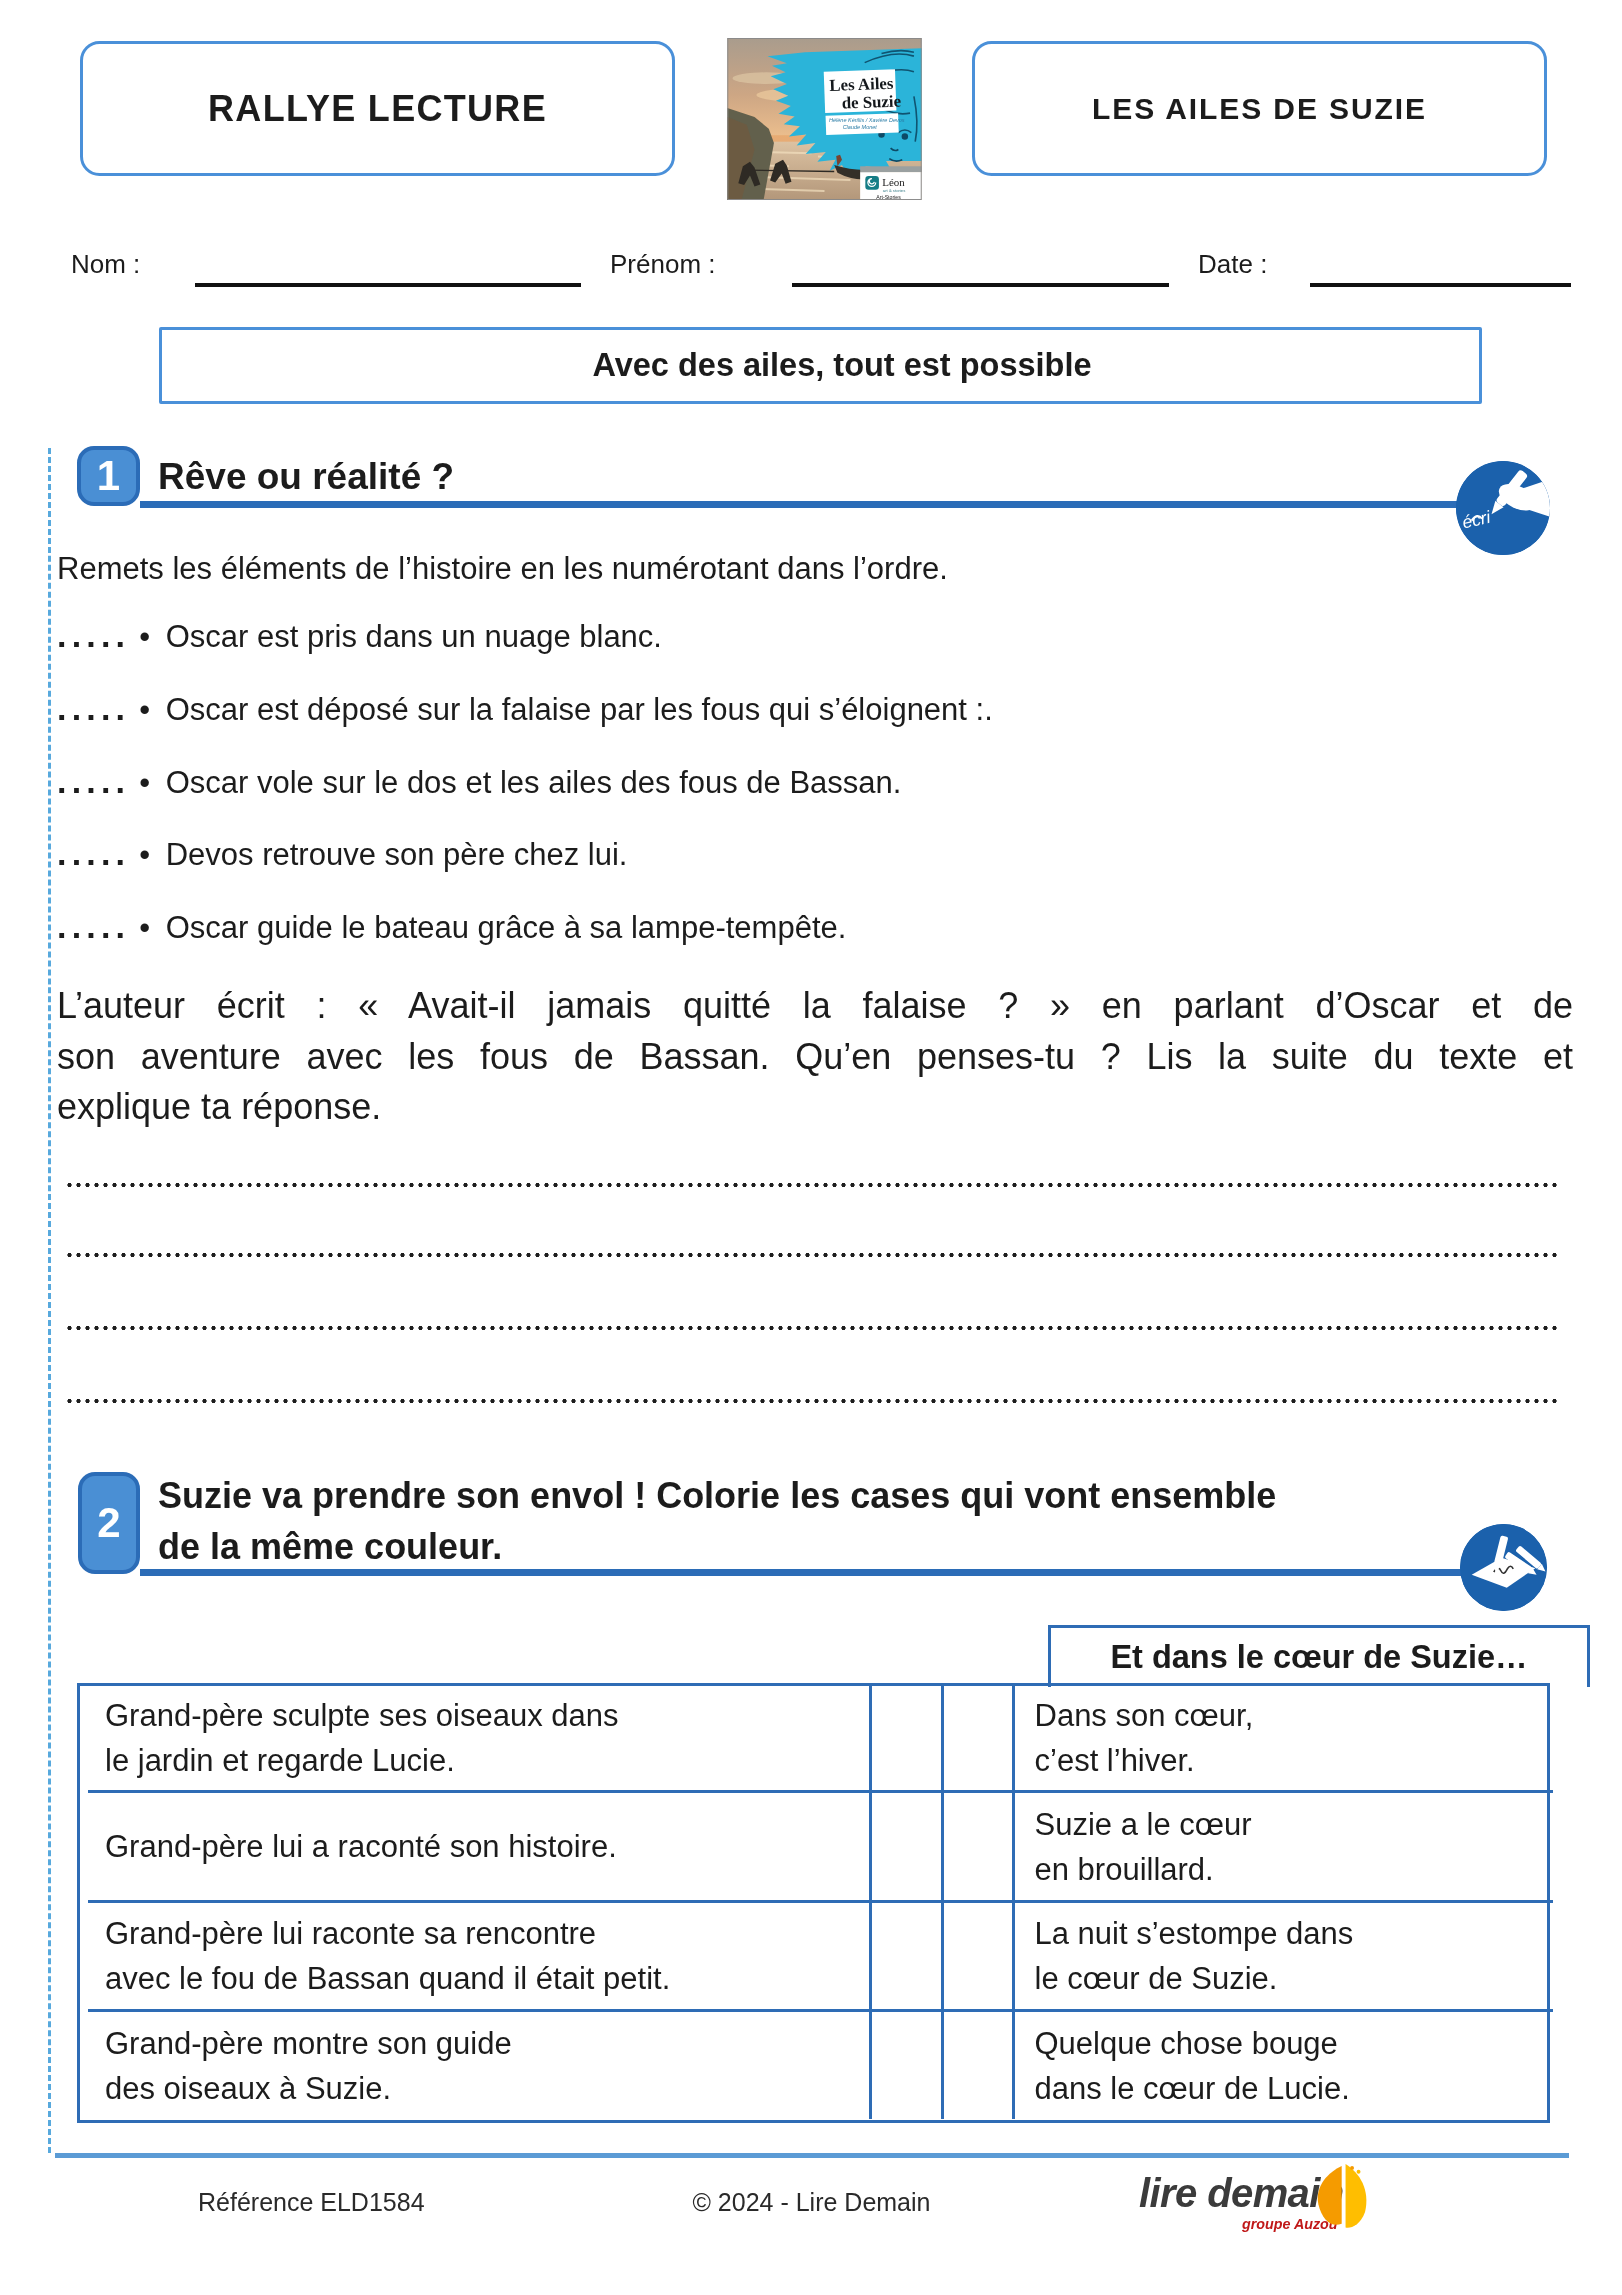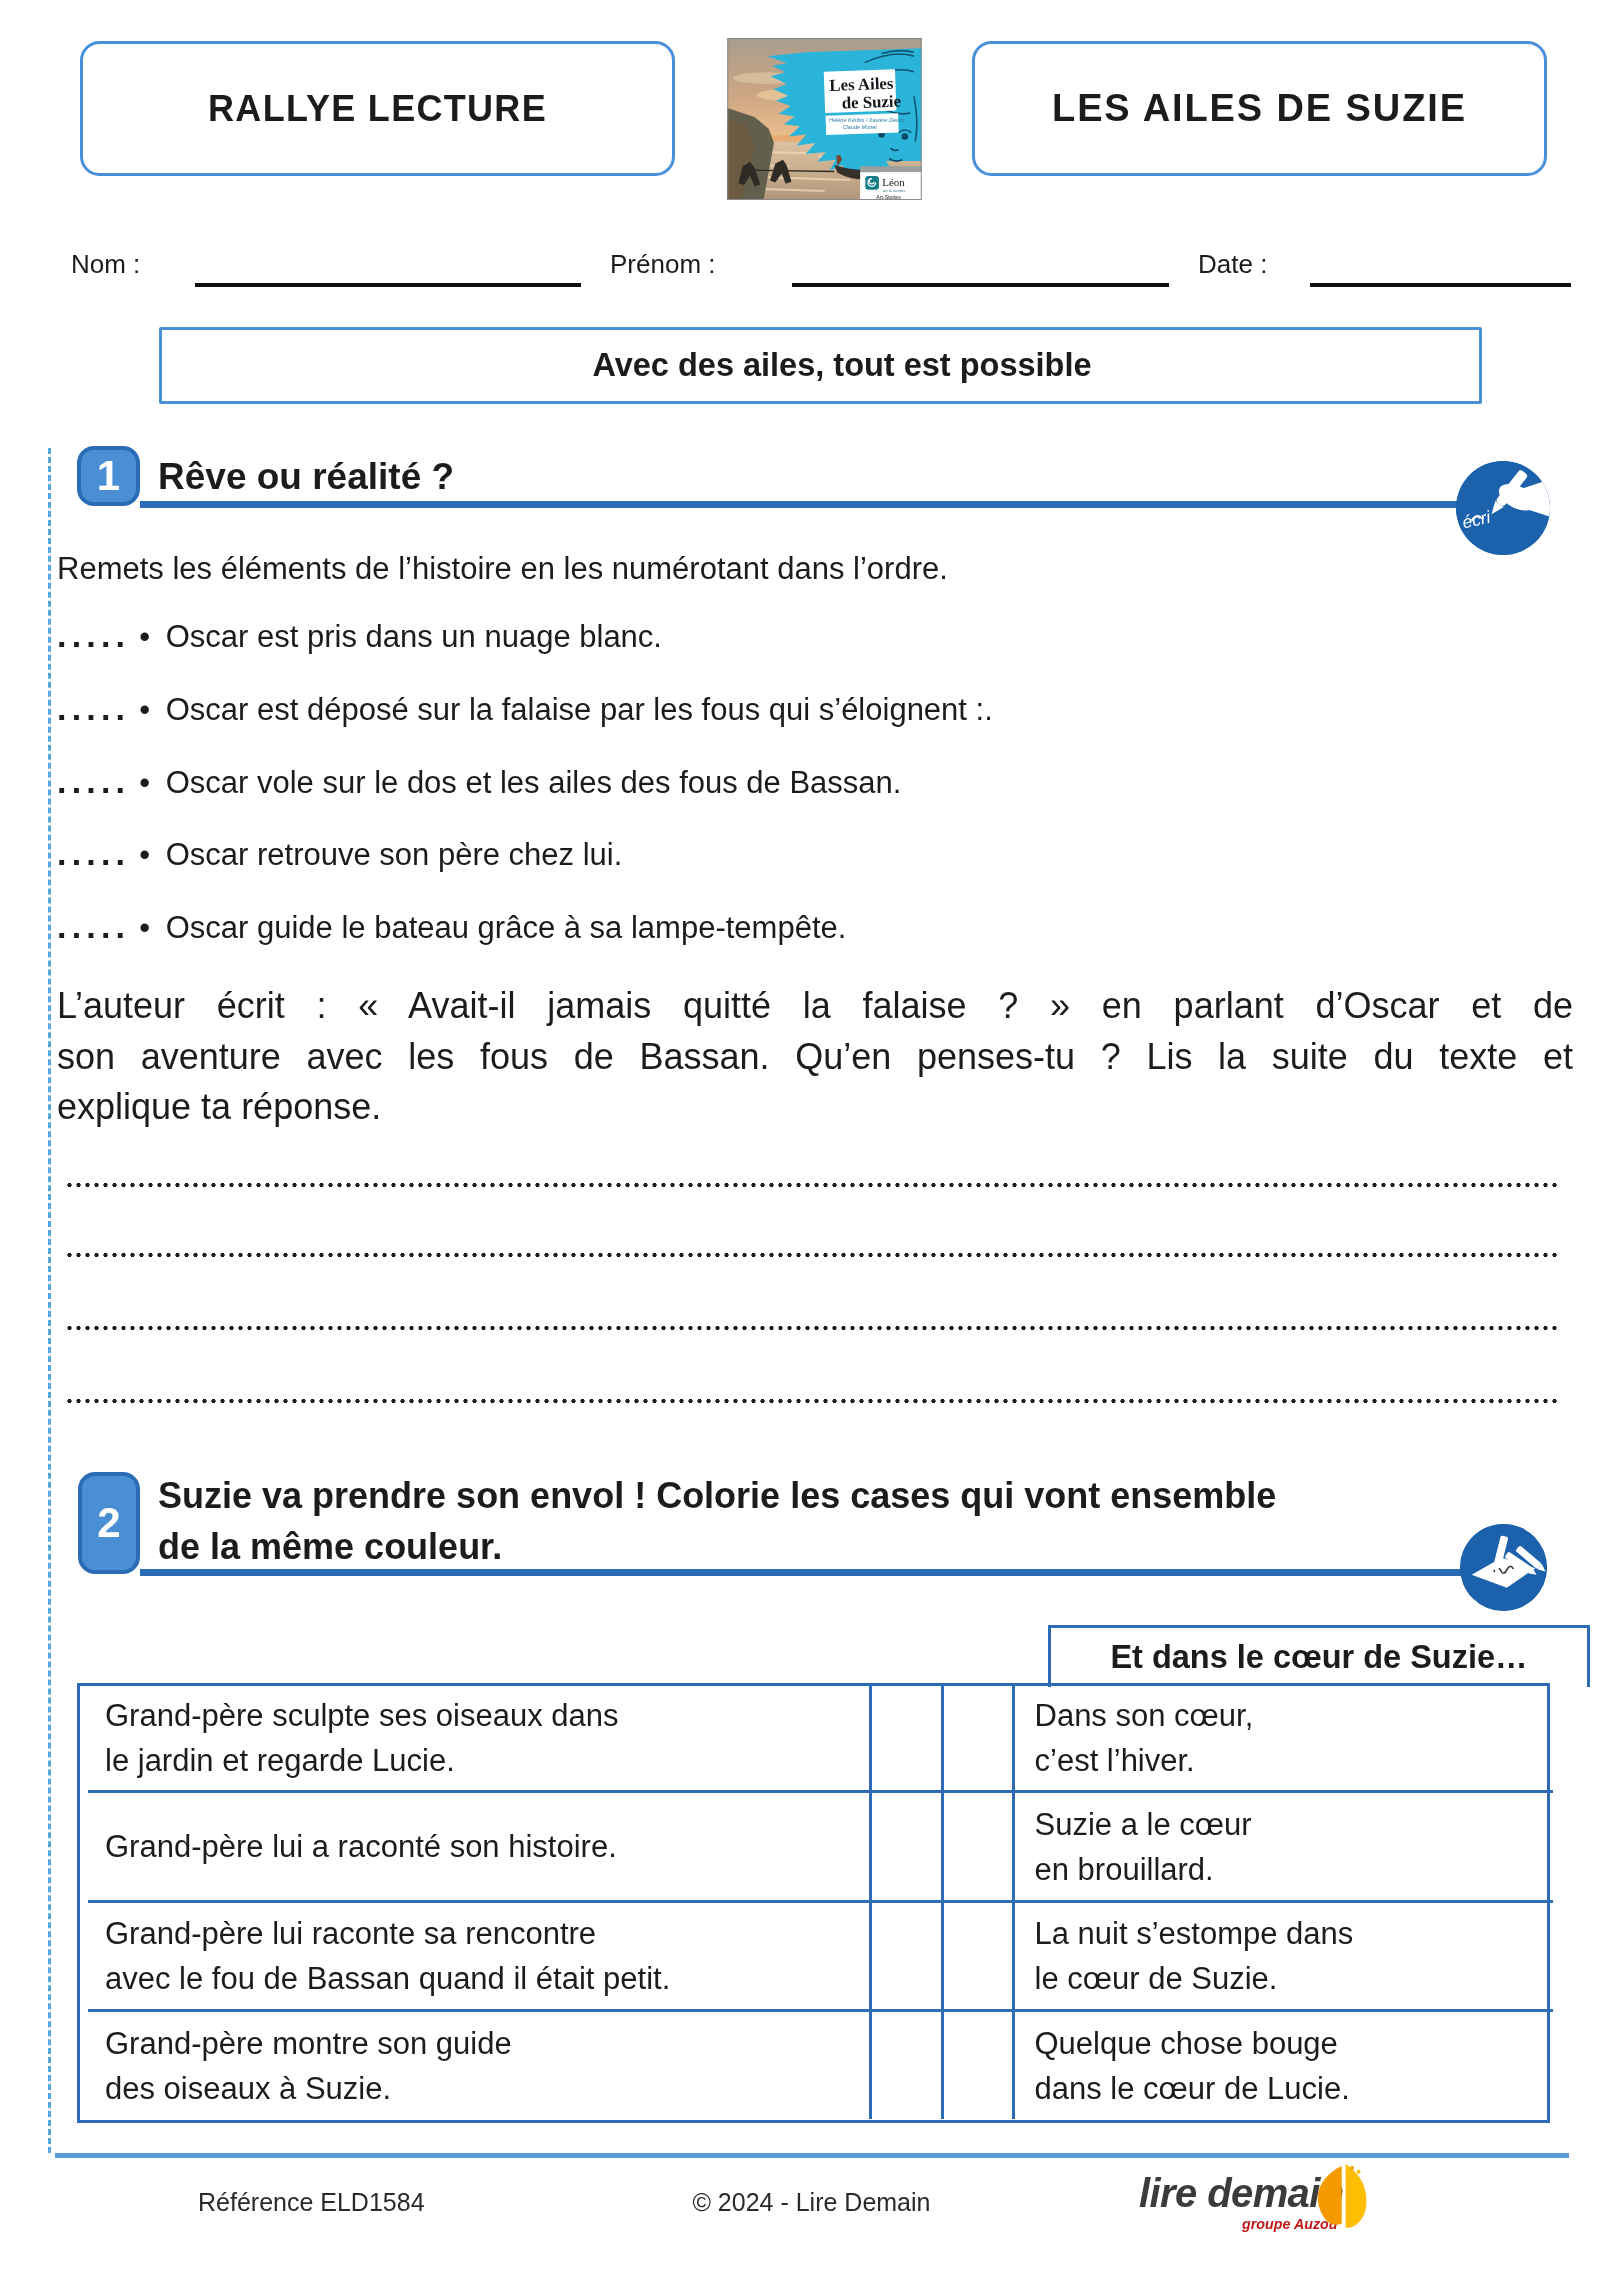--- a/index.html
+++ b/index.html
@@ -8,21 +8,21 @@
     font-family:"Liberation Sans","DejaVu Sans",sans-serif; color:#1c1c1c; overflow:hidden;
   }
   .abs{position:absolute;}
   
   .hbox{
     border:3.9px solid #4a90d9; border-radius:19.5px; background:#fff;
     display:flex; align-items:center; justify-content:center;
     font-weight:bold; box-sizing:border-box;
   }
   .hbox-left{left:80px; top:41px; width:595px; height:135px; font-size:36px; letter-spacing:1.3px;}
-  .hbox-right{left:972px; top:41px; width:575px; height:135px; font-size:38px; letter-spacing:1.9px;}
+  .hbox-right{left:972px; top:41px; width:575px; height:135px; font-size:30px; letter-spacing:1.9px;}
   .cover{left:727px; top:38px; width:195px; height:162px;}
   
   .idlabel{font-size:26px; top:249px; white-space:nowrap;}
   .idline{height:3.9px; background:#111; top:283px;}
   
   .banner{
     left:159px; top:327px; width:1323px; height:77px; box-sizing:border-box;
     border:3.9px solid #4a90d9; border-radius:2px;
     display:flex; align-items:center; justify-content:center;
     font-weight:bold; font-size:32.5px;padding-left:43px;
@@ -204,21 +204,21 @@
       <span>Oscar est déposé sur la falaise par les fous qui s’éloignent :.</span>
   </div>
   <div class="abs list-item" style="top:762px;">
     <span class="dots">.....</span>
       <span class="bullet">•</span>
       <span>Oscar vole sur le dos et les ailes des fous de Bassan.</span>
   </div>
   <div class="abs list-item" style="top:834px;">
     <span class="dots">.....</span>
       <span class="bullet">•</span>
-      <span>Oscar retrouve son père chez lui.</span>
+      <span>Devos retrouve son père chez lui.</span>
   </div>
   <div class="abs list-item" style="top:907px;">
     <span class="dots">.....</span>
       <span class="bullet">•</span>
       <span>Oscar guide le bateau grâce à sa lampe-tempête.</span>
   </div>
 
   <div class="abs qline stretch" style="top:980px;">L’auteur écrit : « Avait-il jamais quitté la falaise ? » en parlant d’Oscar et de</div>
   <div class="abs qline stretch" style="top:1031px;">son aventure avec les fous de Bassan. Qu’en penses-tu ? Lis la suite du texte et</div>
   <div class="abs qline" style="top:1081px;">explique ta réponse.</div>

